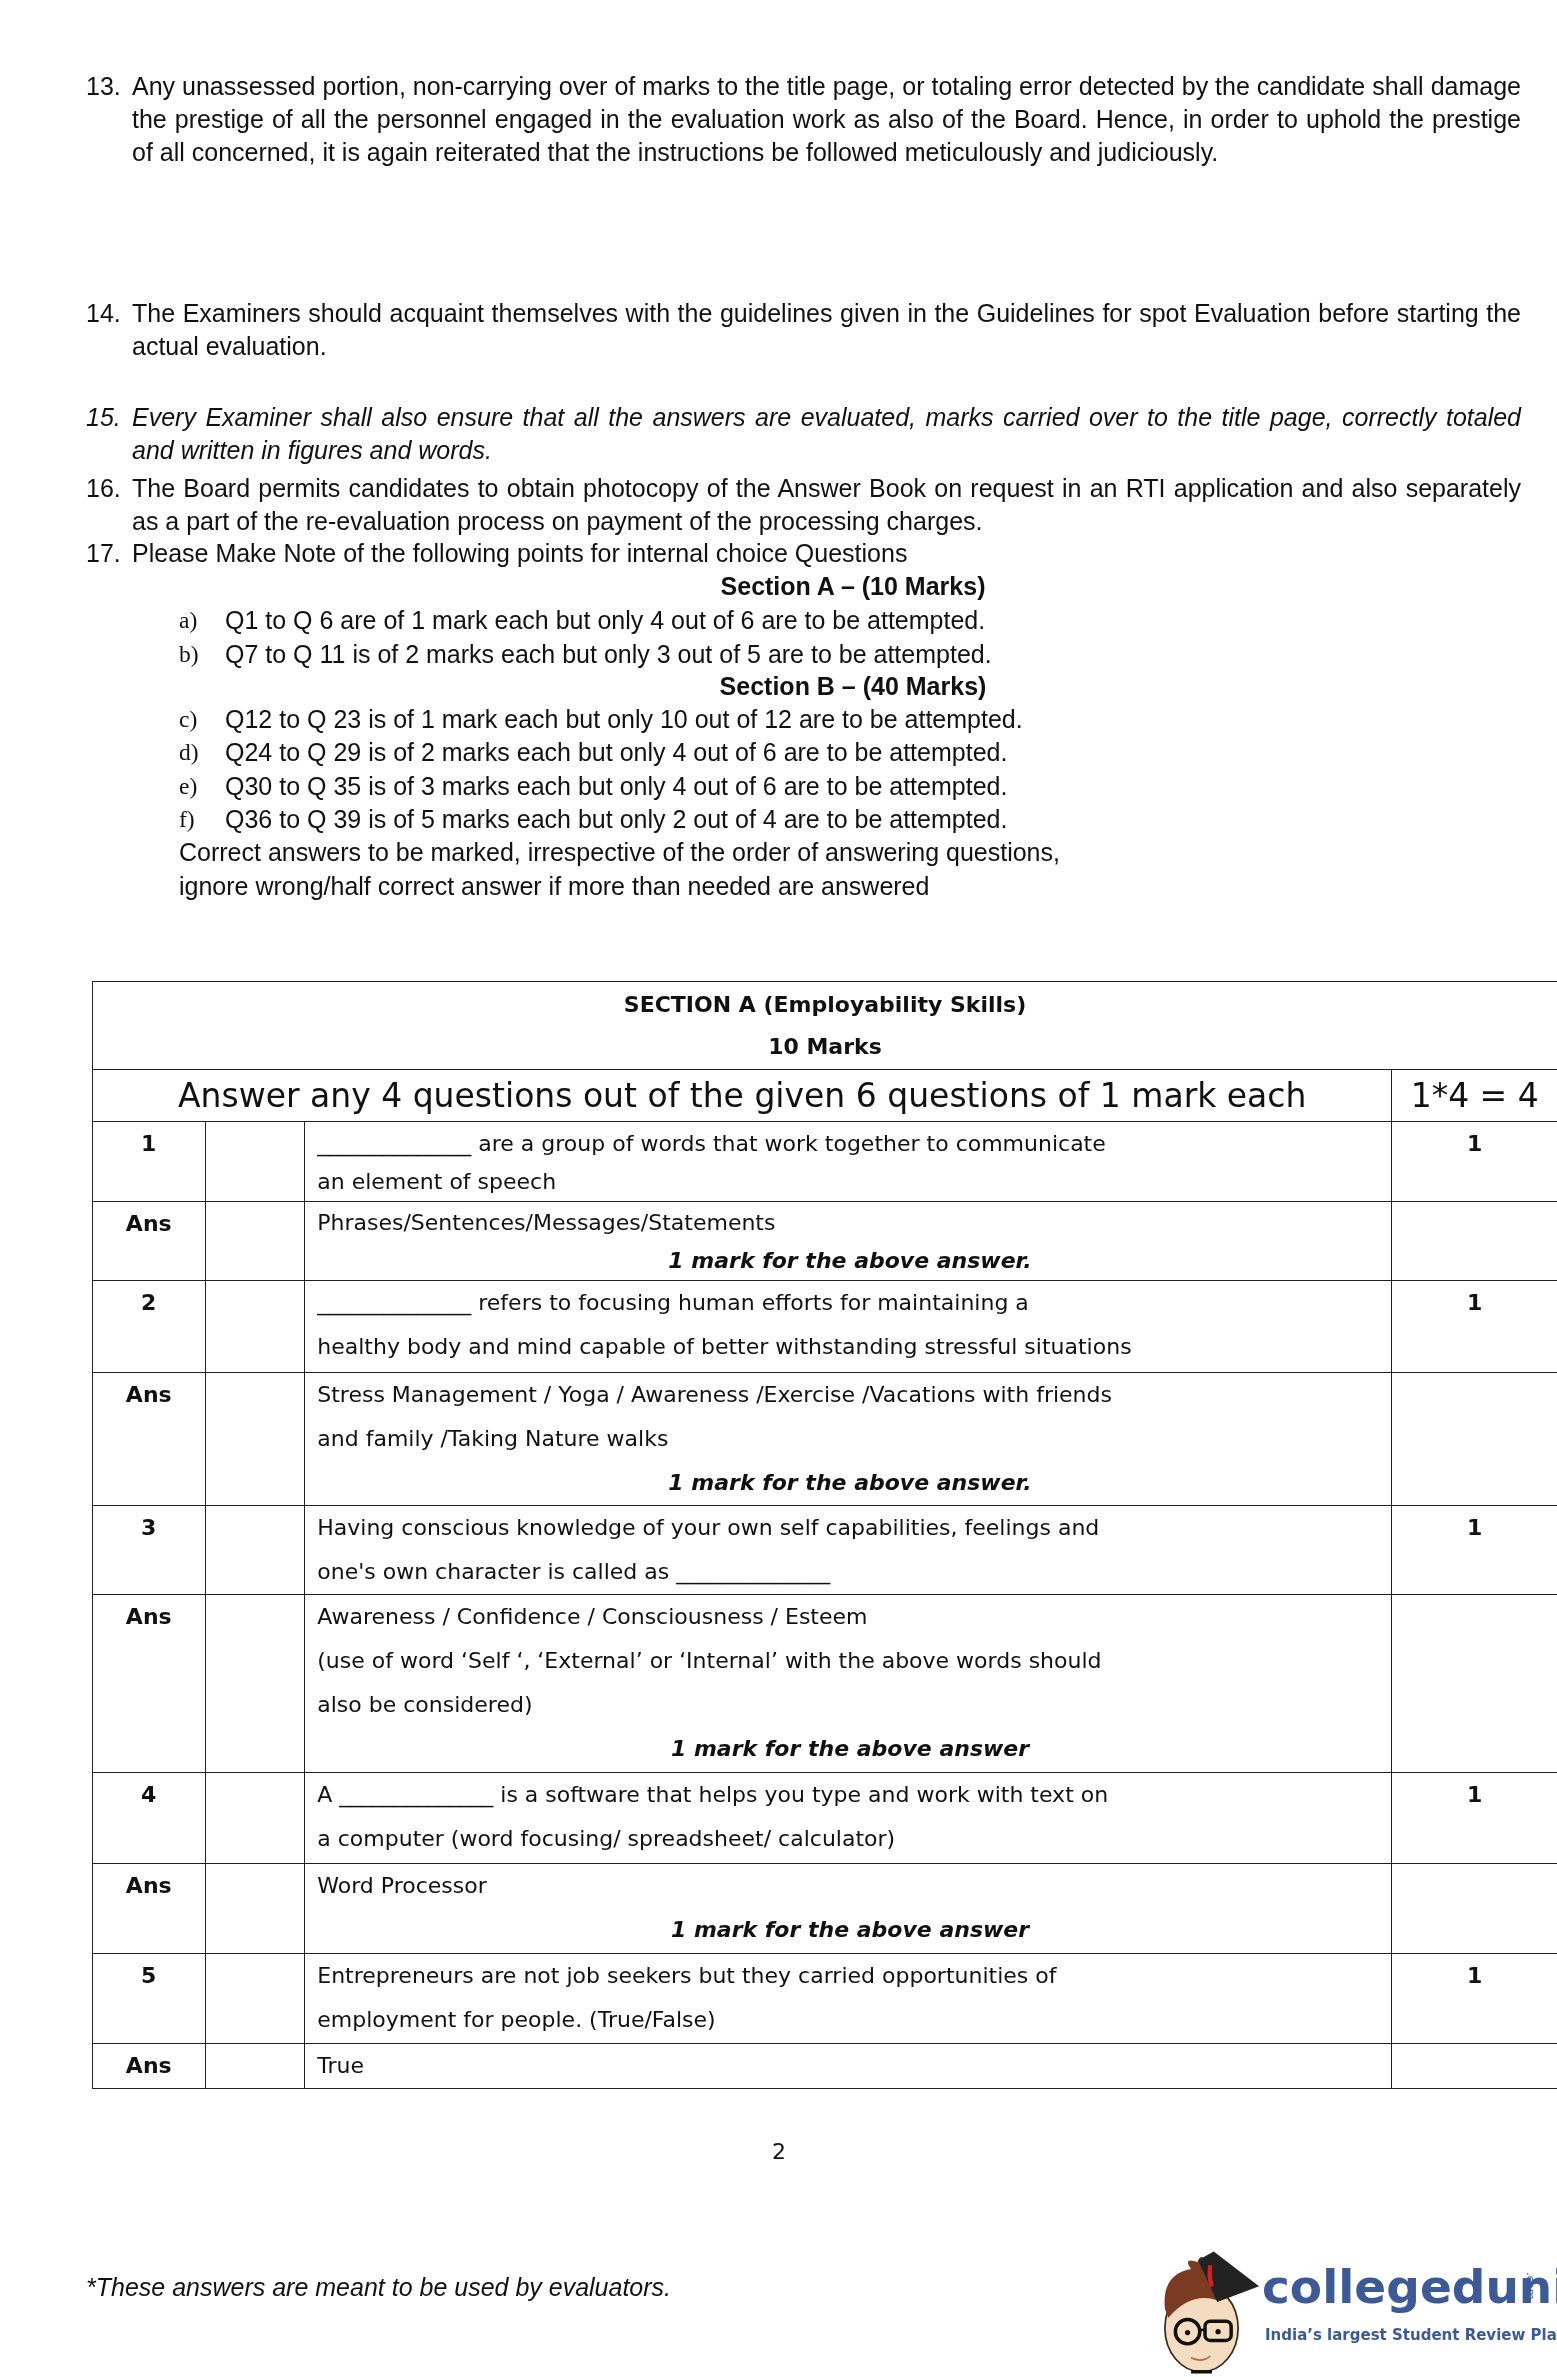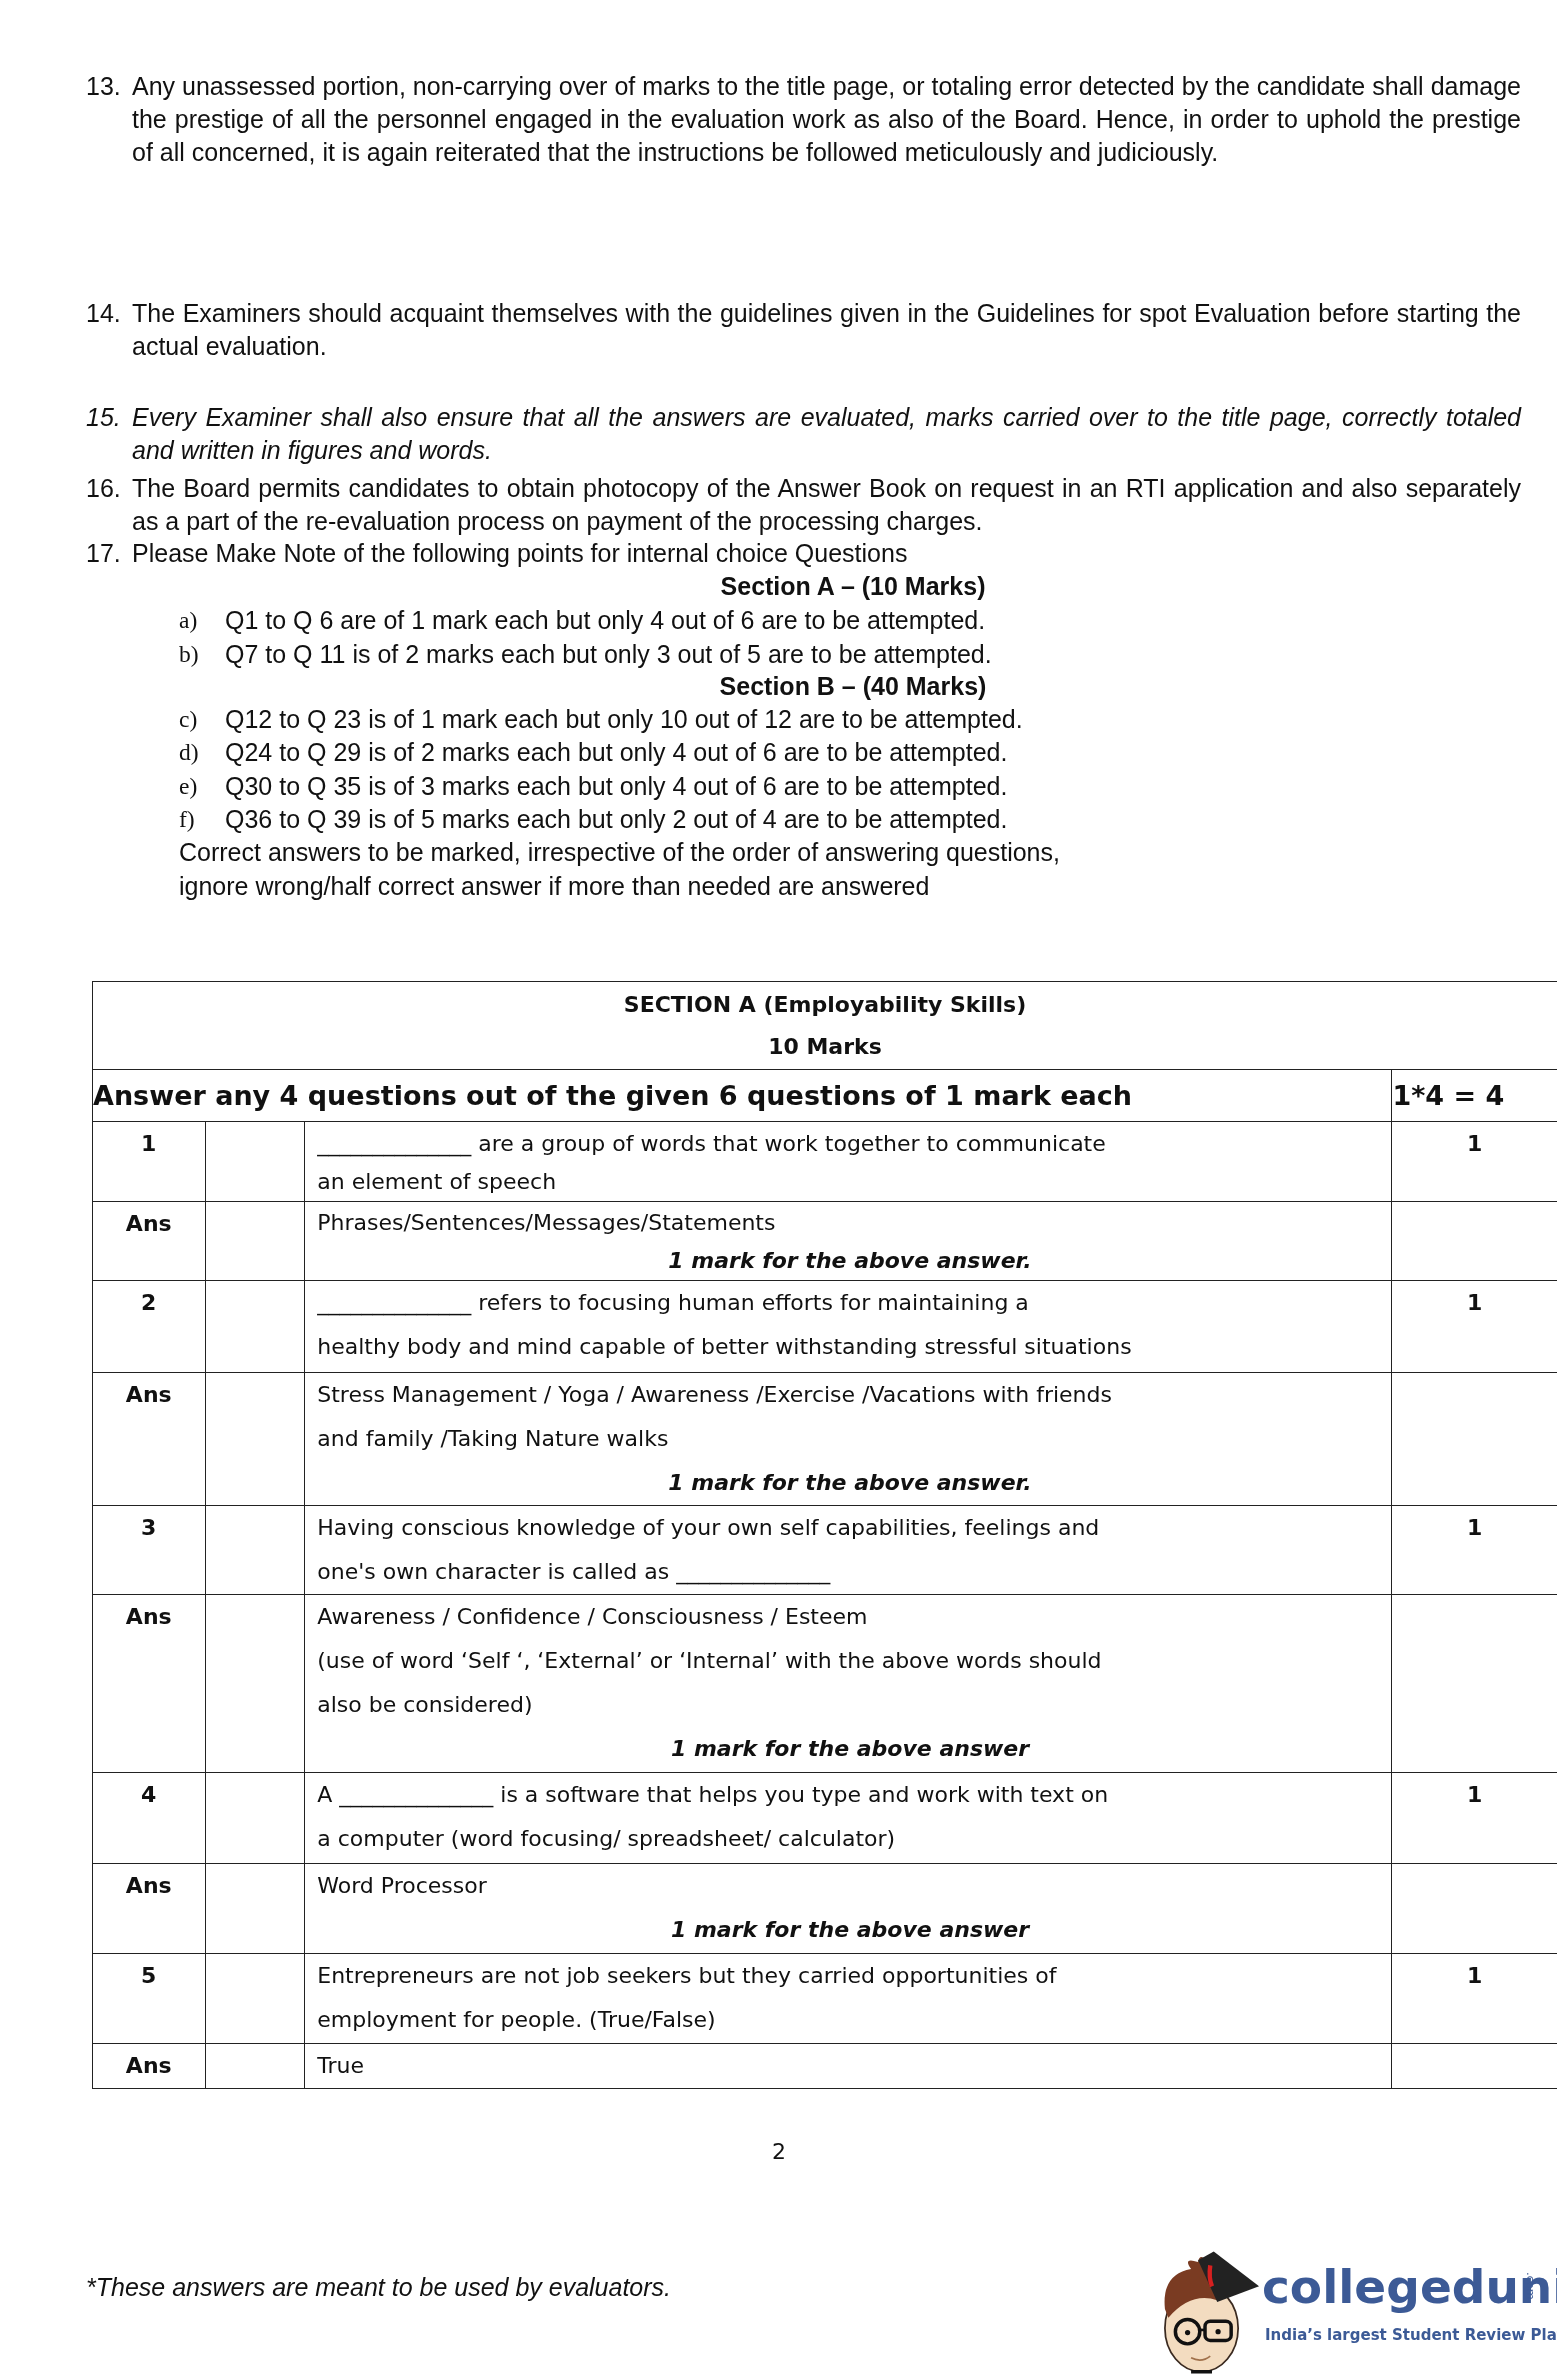--- a/index.html
+++ b/index.html
@@ -20,21 +20,21 @@
   table.mk { position:absolute; left:92px; top:981px; width:1466px; border-collapse:collapse; font-family:"DejaVu Sans", sans-serif; font-size:22px; }
   table.mk td { border:1.7px solid #222; padding:0; vertical-align:top; }
   .c1 { width:103px; text-align:center; font-weight:bold; }
   .c2 { width:91px; }
   .c3 { width:983px; padding-left:12.2px !important; padding-right:8.7px !important; }
   .c4 { width:152px; text-align:center; font-weight:bold; }
   .lh { line-height:44px; }
   .center { text-align:center; }
   .bold { font-weight:bold; }
   .ital-b { font-weight:bold; font-style:italic; text-align:center; display:block; }
-  .big { font-size:27px; font-weight:bold; text-align:left; }
+  .big { font-size:33px; font-weight:normal; text-align:center; }
 
   .pageno { position:absolute; left:0; width:1558px; top:2139px; text-align:center; font-family:"DejaVu Sans", sans-serif; font-size:22px; }
   .footnote { position:absolute; left:86px; top:2273px; font-family:"Liberation Sans", sans-serif; font-style:italic; font-size:25px; }
 
   .logo { position:absolute; left:1156px; top:2248px; width:401px; height:129px; }
   .logo .brand { position:absolute; left:106px; top:10.5px; font-family:"DejaVu Sans", sans-serif; font-weight:bold; font-size:47px; color:#3c5a96; letter-spacing:0px; }
   .logo .com { position:absolute; left:381px; top:24.4px; font-family:"DejaVu Sans", sans-serif; font-size:11.3px; color:#3c5a96; transform:rotate(90deg); transform-origin:left top; }
   .logo .tag { position:absolute; left:109px; top:78px; font-family:"DejaVu Sans", sans-serif; font-weight:bold; font-size:15px; color:#3c5a96; white-space:nowrap; }
 </style>
 </head>

